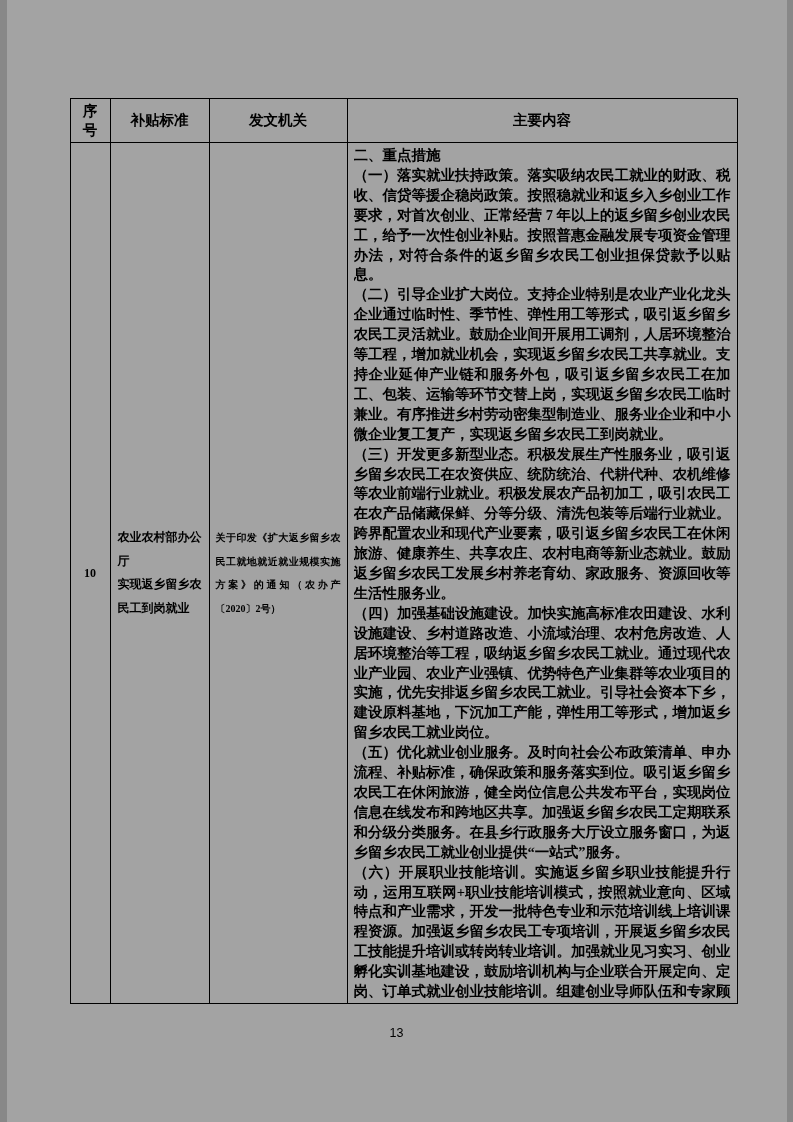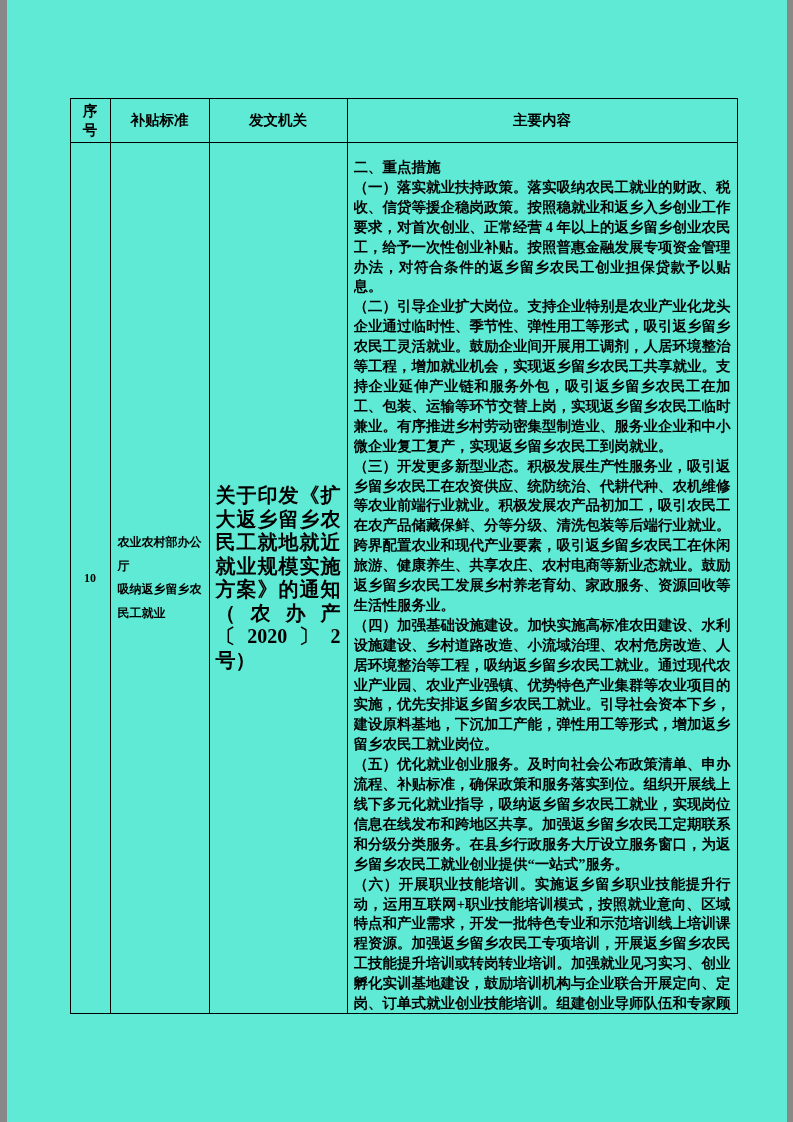--- a/index.html
+++ b/index.html
@@ -5,21 +5,21 @@
   html, body { margin: 0; padding: 0; }
   body {
     background: #888;
     font-family: "Liberation Serif", serif;
   }
   .page {
     position: relative;
     width: 780px;
     height: 1122px;
     margin: 0 auto;
-    background: #5eead4;
+    background: #a3a3a3;
     color: #000000;
     overflow: hidden;
   }
   table.doc-table {
     position: absolute;
     left: 63px;
     top: 98px;
     width: 667px;
     border-collapse: collapse;
     table-layout: fixed;
@@ -50,35 +50,34 @@
   td.cell-agency {
     vertical-align: middle;
     padding: 0 7px;
     font-size: 12px;
     line-height: 23.5px;
     text-align: justify;
   }
   td.cell-docname {
     vertical-align: middle;
     padding: 0 6px;
-    font-size: 20px;
+    font-size: 10px;
     line-height: 23.5px;
     text-align: justify;
   }
   td.cell-content {
     vertical-align: top;
     padding: 3px 6px 0 6px;
     font-size: 14.5px;
     line-height: 19.9px;
     text-align: justify;
   }
   .content-box {
     height: 855px;
     overflow: hidden;
-    margin-top: 12px;
   }
   .content-box > div { margin: 0; }
   .page-number {
     position: absolute;
     left: 0;
     right: 0;
     top: 1026px;
     text-align: center;
     font-size: 12.5px;
     font-family: "Liberation Sans", sans-serif;
@@ -104,33 +103,34 @@
         <th>发文机关</th>
         <th>主要内容</th>
       </tr>
     </thead>
     <tbody>
       <tr class="body-row">
         <td class="cell-seq">10</td>
         <td class="cell-agency">
           <div>
               <div>农业农村部办公厅</div>
-              <div>吸纳返乡留乡农民工就业</div>
+              <div>实现返乡留乡农民工到岗就业</div>
             </div>
         </td>
         <td class="cell-docname">关于印发《扩大返乡留乡农民工就地就近就业规模实施方案》的通知（农办产〔2020〕2号）</td>
         <td class="cell-content">
           <div class="content-box">
               <div>二、重点措施</div>
-              <div>（一）落实就业扶持政策。落实吸纳农民工就业的财政、税收、信贷等援企稳岗政策。按照稳就业和返乡入乡创业工作要求，对首次创业、正常经营 4 年以上的返乡留乡创业农民工，给予一次性创业补贴。按照普惠金融发展专项资金管理办法，对符合条件的返乡留乡农民工创业担保贷款予以贴息。</div>
+              <div>（一）落实就业扶持政策。落实吸纳农民工就业的财政、税收、信贷等援企稳岗政策。按照稳就业和返乡入乡创业工作要求，对首次创业、正常经营 7 年以上的返乡留乡创业农民工，给予一次性创业补贴。按照普惠金融发展专项资金管理办法，对符合条件的返乡留乡农民工创业担保贷款予以贴息。</div>
               <div>（二）引导企业扩大岗位。支持企业特别是农业产业化龙头企业通过临时性、季节性、弹性用工等形式，吸引返乡留乡农民工灵活就业。鼓励企业间开展用工调剂，人居环境整治等工程，增加就业机会，实现返乡留乡农民工共享就业。支持企业延伸产业链和服务外包，吸引返乡留乡农民工在加工、包装、运输等环节交替上岗，实现返乡留乡农民工临时兼业。有序推进乡村劳动密集型制造业、服务业企业和中小微企业复工复产，实现返乡留乡农民工到岗就业。</div>
               <div>（三）开发更多新型业态。积极发展生产性服务业，吸引返乡留乡农民工在农资供应、统防统治、代耕代种、农机维修等农业前端行业就业。积极发展农产品初加工，吸引农民工在农产品储藏保鲜、分等分级、清洗包装等后端行业就业。跨界配置农业和现代产业要素，吸引返乡留乡农民工在休闲旅游、健康养生、共享农庄、农村电商等新业态就业。鼓励返乡留乡农民工发展乡村养老育幼、家政服务、资源回收等生活性服务业。</div>
               <div>（四）加强基础设施建设。加快实施高标准农田建设、水利设施建设、乡村道路改造、小流域治理、农村危房改造、人居环境整治等工程，吸纳返乡留乡农民工就业。通过现代农业产业园、农业产业强镇、优势特色产业集群等农业项目的实施，优先安排返乡留乡农民工就业。引导社会资本下乡，建设原料基地，下沉加工产能，弹性用工等形式，增加返乡留乡农民工就业岗位。</div>
-              <div>（五）优化就业创业服务。及时向社会公布政策清单、申办流程、补贴标准，确保政策和服务落实到位。组织开展线上线下多元化就业指导，吸纳返乡留乡农民工就业，实现岗位信息在线发布和跨地区共享。加强返乡留乡农民工定期联系和分级分类服务。在县乡行政服务大厅设立服务窗口，为返乡留乡农民工就业创业提供“一站式”服务。</div>
+              <div>（五）优化就业创业服务。及时向社会公布政策清单、申办流程、补贴标准，确保政策和服务落实到位。吸引返乡留乡农民工在休闲旅游，健全岗位信息公共发布平台，实现岗位信息在线发布和跨地区共享。加强返乡留乡农民工定期联系和分级分类服务。在县乡行政服务大厅设立服务窗口，为返乡留乡农民工就业创业提供“一站式”服务。</div>
               <div>（六）开展职业技能培训。实施返乡留乡职业技能提升行动，运用互联网+职业技能培训模式，按照就业意向、区域特点和产业需求，开发一批特色专业和示范培训线上培训课程资源。加强返乡留乡农民工专项培训，开展返乡留乡农民工技能提升培训或转岗转业培训。加强就业见习实习、创业孵化实训基地建设，鼓励培训机构与企业联合开展定向、定岗、订单式就业创业技能培训。组建创业导师队伍和专家顾问团，建立专业化、规模化、制度化培养机制。</div>
             </div>
         </td>
       </tr>
     </tbody>
   </table>
 
+  <div class="page-number">13</div>
 
 </div>
 
 </body></html>

